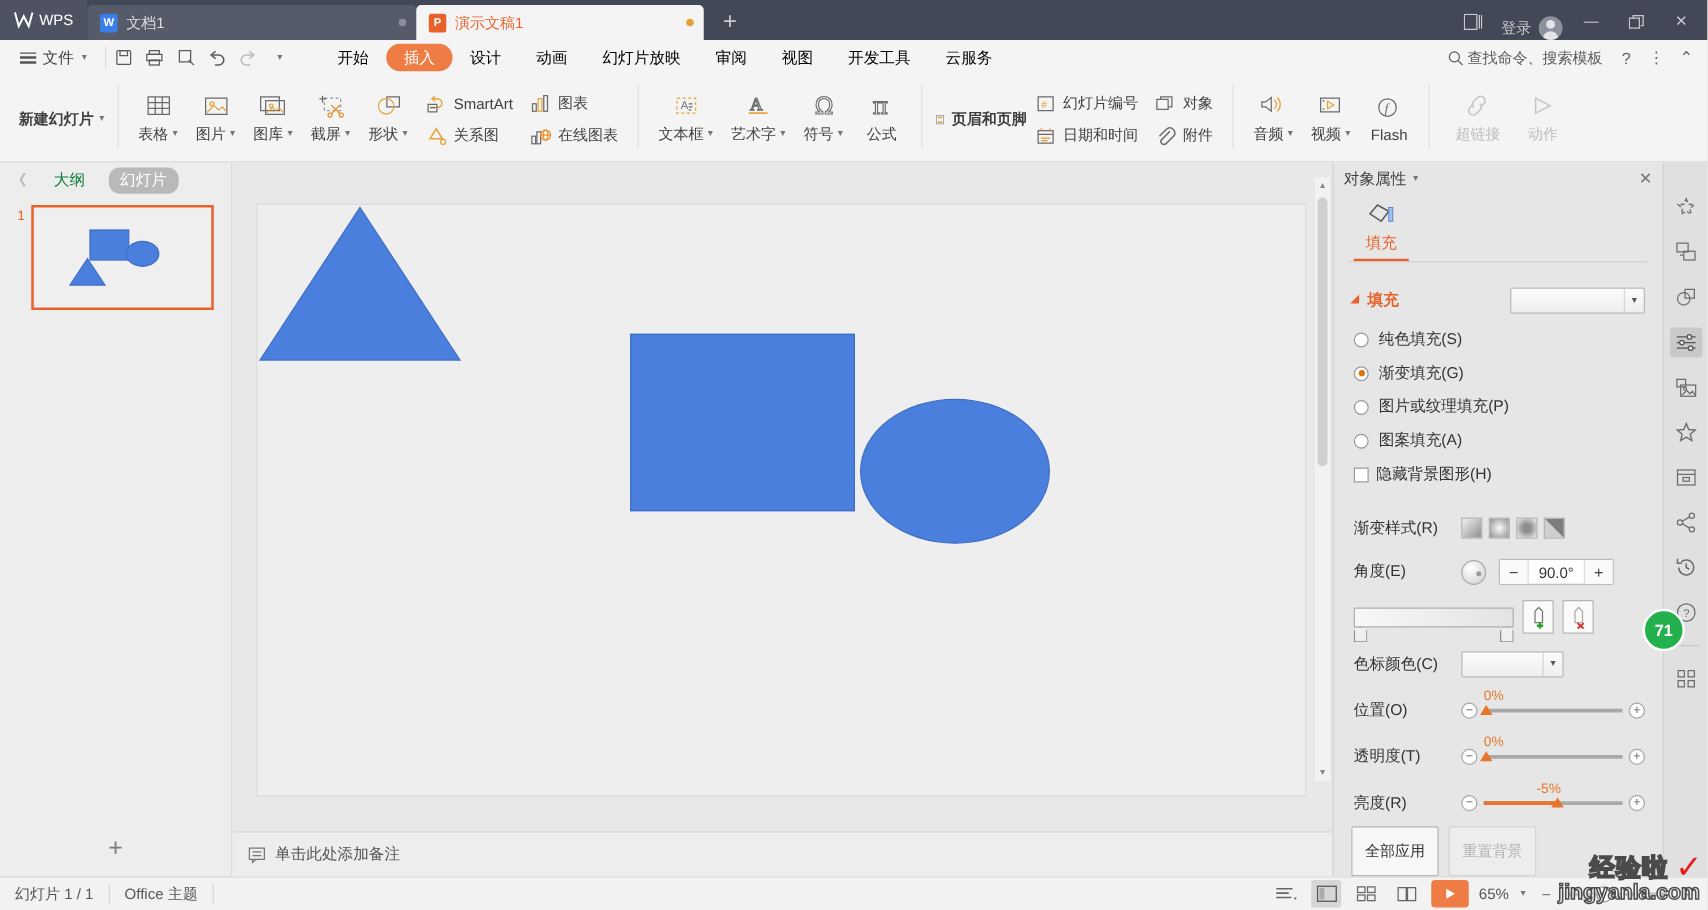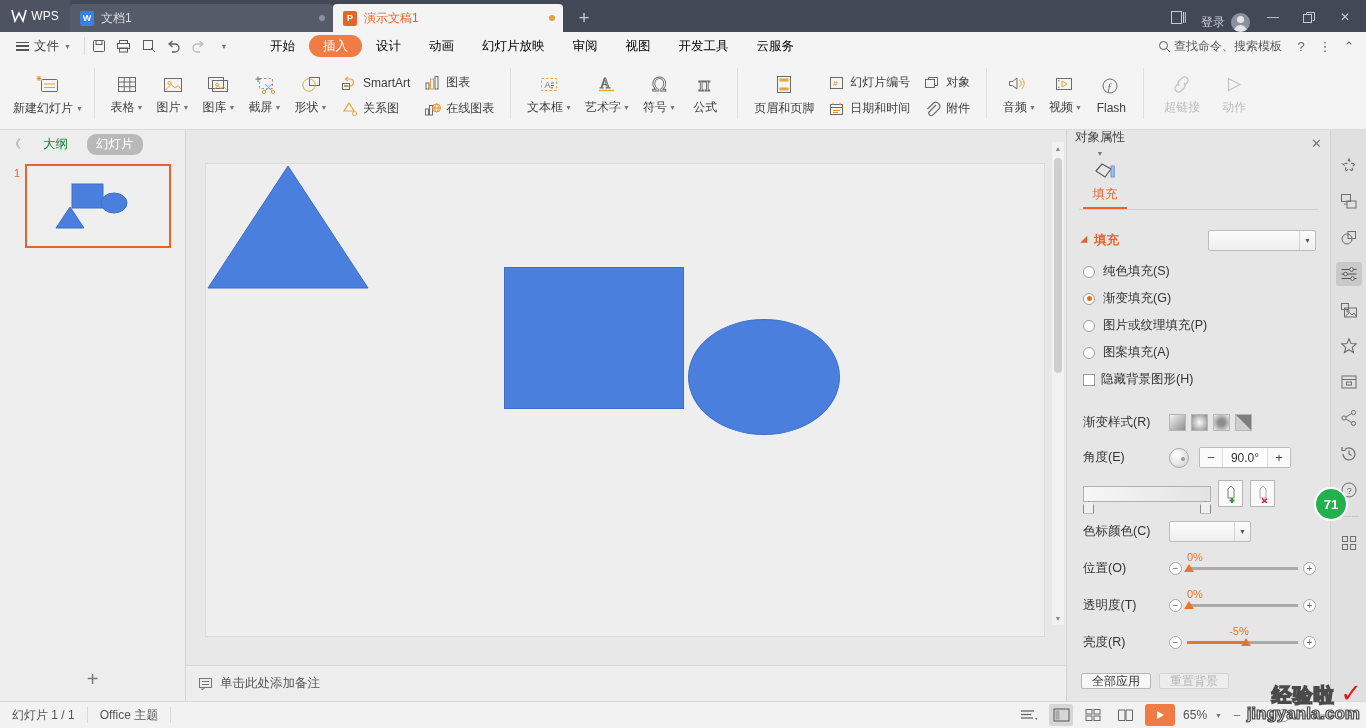--- a/index.html
+++ b/index.html
@@ -47,21 +47,21 @@
   .ribtab { padding:0 14px; height:22px; line-height:22px; font-size:12.5px; color:#000000; border-radius:11px; }
   .ribtab.sel { background:#ef7c45; color:#fff; }
   .menu-right { margin-left:auto; display:flex; align-items:center; gap:2px; padding-right:6px; }
   .search-box { display:flex; align-items:center; gap:3px; color:#5a5a5a; font-size:12px; padding:0 6px; }
   .mr-btn { width:22px; height:22px; display:flex; align-items:center; justify-content:center; color:#666; font-size:13px; }
 
   
   .ribbon { height:70px; background:#f4f4f4; border-bottom:1px solid #dadada; display:flex; align-items:stretch; padding:2px 0 0 6px; flex:0 0 70px; position:relative; }
   .rgroup { display:flex; align-items:stretch; padding:0 5px; }
   .sep { width:1px; background:#e0e0e0; margin:6px 4px 10px; }
-  .bigbtn { width:74px; display:flex; flex-direction:column; align-items:center; justify-content:center; gap:4px; color:#3f3f3f; font-size:12px; }
+  .bigbtn { width:74px; display:flex; flex-direction:row; align-items:center; justify-content:center; gap:4px; color:#3f3f3f; font-size:12px;font-weight:bold; }
   .bigbtn .lab { display:flex; align-items:center; gap:3px; white-space:nowrap; }
   .midbtn { width:46px; display:flex; flex-direction:column; align-items:center; justify-content:center; gap:3px; color:#3f3f3f; font-size:12px; }
   .midbtn.w60 { width:58px; }
   .midbtn .lab { display:flex; align-items:center; gap:2px; white-space:nowrap; }
   .midbtn.dis, .bigbtn.dis { color:#bdbdbd; }
   .stackgrp { display:flex; flex-direction:column; justify-content:center; gap:4px; padding:0 4px; }
   .smallbtn { display:flex; align-items:center; gap:5px; font-size:12px; color:#3f3f3f; height:22px; white-space:nowrap; padding:0 3px;}
   .caret { font-size:7px; color:#777; line-height:1; }
   svg { display:block; }
 
@@ -89,21 +89,21 @@
   .slide .ellipse { left:482px; top:155px; width:152px; height:116px; border-radius:50%; }
   .slide .tri { background:none; border:none; left:285px; top:244px; width:164px; height:126px; }
   .notes { height:36px; background:#ededed; border-top:1px solid #d6d6d6; display:flex; align-items:center; gap:7px; padding-left:12px; color:#555; font-size:12.5px; }
   .vscroll { position:absolute; right:2px; top:12px; bottom:40px; width:12px; background:#f2f2f2; }
   .vscroll .thumbbar { position:absolute; left:2px; top:0; width:8px; height:215px; background:#cfcfcf; border-radius:4px; }
   .vscroll .arr { position:absolute; left:0; width:12px; height:13px; display:flex; align-items:center; justify-content:center; color:#888; font-size:7px; }
 
   
   .rightpane { width:264px; background:#e6e6e6; display:flex; flex-direction:column; border-left:1px solid #d2d2d2; position:relative; }
   .rp-head { height:26px; display:flex; align-items:center; padding:0 8px; font-size:12.5px; color:#444; }
-  .rp-head .ttl { display:flex; align-items:center; gap:4px;flex-direction:column; }
+  .rp-head .ttl { display:flex; align-items:center; gap:4px; }
   .rp-close { margin-left:auto; color:#777; font-size:13px; }
   .rp-tabs { padding:4px 0 0 16px; }
   .rp-tab { display:inline-flex; flex-direction:column; align-items:center; gap:4px; color:#e8622a; font-size:12.5px; }
   .rp-tab .underline { width:44px; height:2px; background:#e8622a; }
   .rp-divider { height:1px; background:#d0d0d0; margin:0 12px; }
   .rp-body { flex:1; padding:10px 14px 0 16px; overflow:hidden; position:relative; }
   .sec-title { display:flex; align-items:center; gap:6px; color:#e8622a; font-size:12.5px; font-weight:bold; }
   .tri-down { width:0; height:0; border-left:5px solid #e8622a; border-top:5px solid transparent; border-bottom:5px solid transparent; transform:rotate(45deg); }
   .row { display:flex; align-items:center; }
   .combo { width:108px; height:21px; background:linear-gradient(#fcfcfc,#eeeeee); border:1px solid #bcbcbc; border-radius:2px; display:flex; align-items:center; }
@@ -131,21 +131,21 @@
   .stopbar { width:128px; height:16px; background:linear-gradient(90deg,#f7f7f7,#e3e3e3); border:1px solid #b0b0b0; position:relative; }
   .stopmark { position:absolute; top:14px; width:11px; height:13px; background:#efefef; border:1px solid #8c8c8c; clip-path:polygon(50% 0,100% 32%,100% 100%,0 100%,0 32%); }
   .stopbtn { width:25px; height:27px; border:1px solid #b5b5b5; background:#fafafa; display:flex; align-items:center; justify-content:center; }
   .slider-row { display:flex; align-items:center; gap:5px; }
   .circbtn { width:13px; height:13px; border-radius:50%; border:1px solid #a8a8a8; background:#fff; display:flex; align-items:center; justify-content:center; font-size:10px; color:#666; line-height:1; flex:0 0 13px;}
   .track { position:relative; flex:1; height:3px; background:#a9a9a9; }
   .track .fill { position:absolute; left:0; top:0; height:3px; background:#e8762a; }
   .track .knob { position:absolute; top:-3px; width:0; height:0; border-left:5px solid transparent; border-right:5px solid transparent; border-bottom:8px solid #e8762a; }
   .track .val { position:absolute; top:-16px; font-size:11px; color:#e8762a; white-space:nowrap; }
   .rp-foot { height:40px; display:flex; align-items:center; gap:8px; padding:0 14px; }
-  .pbtn { height:16px; padding:0 10px; font-size:12px; border:1px solid #b8b8b8; background:#f7f7f7; color:#333; border-radius:2px; display:flex; align-items:center;}
+  .pbtn { height:40px; padding:0 10px; font-size:12px; border:1px solid #b8b8b8; background:#f7f7f7; color:#333; border-radius:2px; display:flex; align-items:center;}
   .pbtn.dis { color:#b5b5b5; border-color:#d4d4d4; background:#ededed;text-align:right; }
 
   
   .rail { width:36px; background:#e0e0e0; display:flex; flex-direction:column; align-items:center; padding-top:24px; gap:12px; border-left:1px solid #d0d0d0; }
   .rail-btn { width:26px; height:24px; display:flex; align-items:center; justify-content:center; color:#6d6d6d; border-radius:3px; }
   .rail-btn.sel { background:#c9c9c9; }
   .rail-sep { width:20px; height:1px; background:#c8c8c8; margin:2px 0; }
 
   
   .badge { position:absolute; right:18px; top:487px; width:34px; height:34px; border-radius:50%; background:#23b14d; color:#fff; font-size:13px; display:flex; align-items:center; justify-content:center; border:2px solid #fff; font-weight:bold;}

